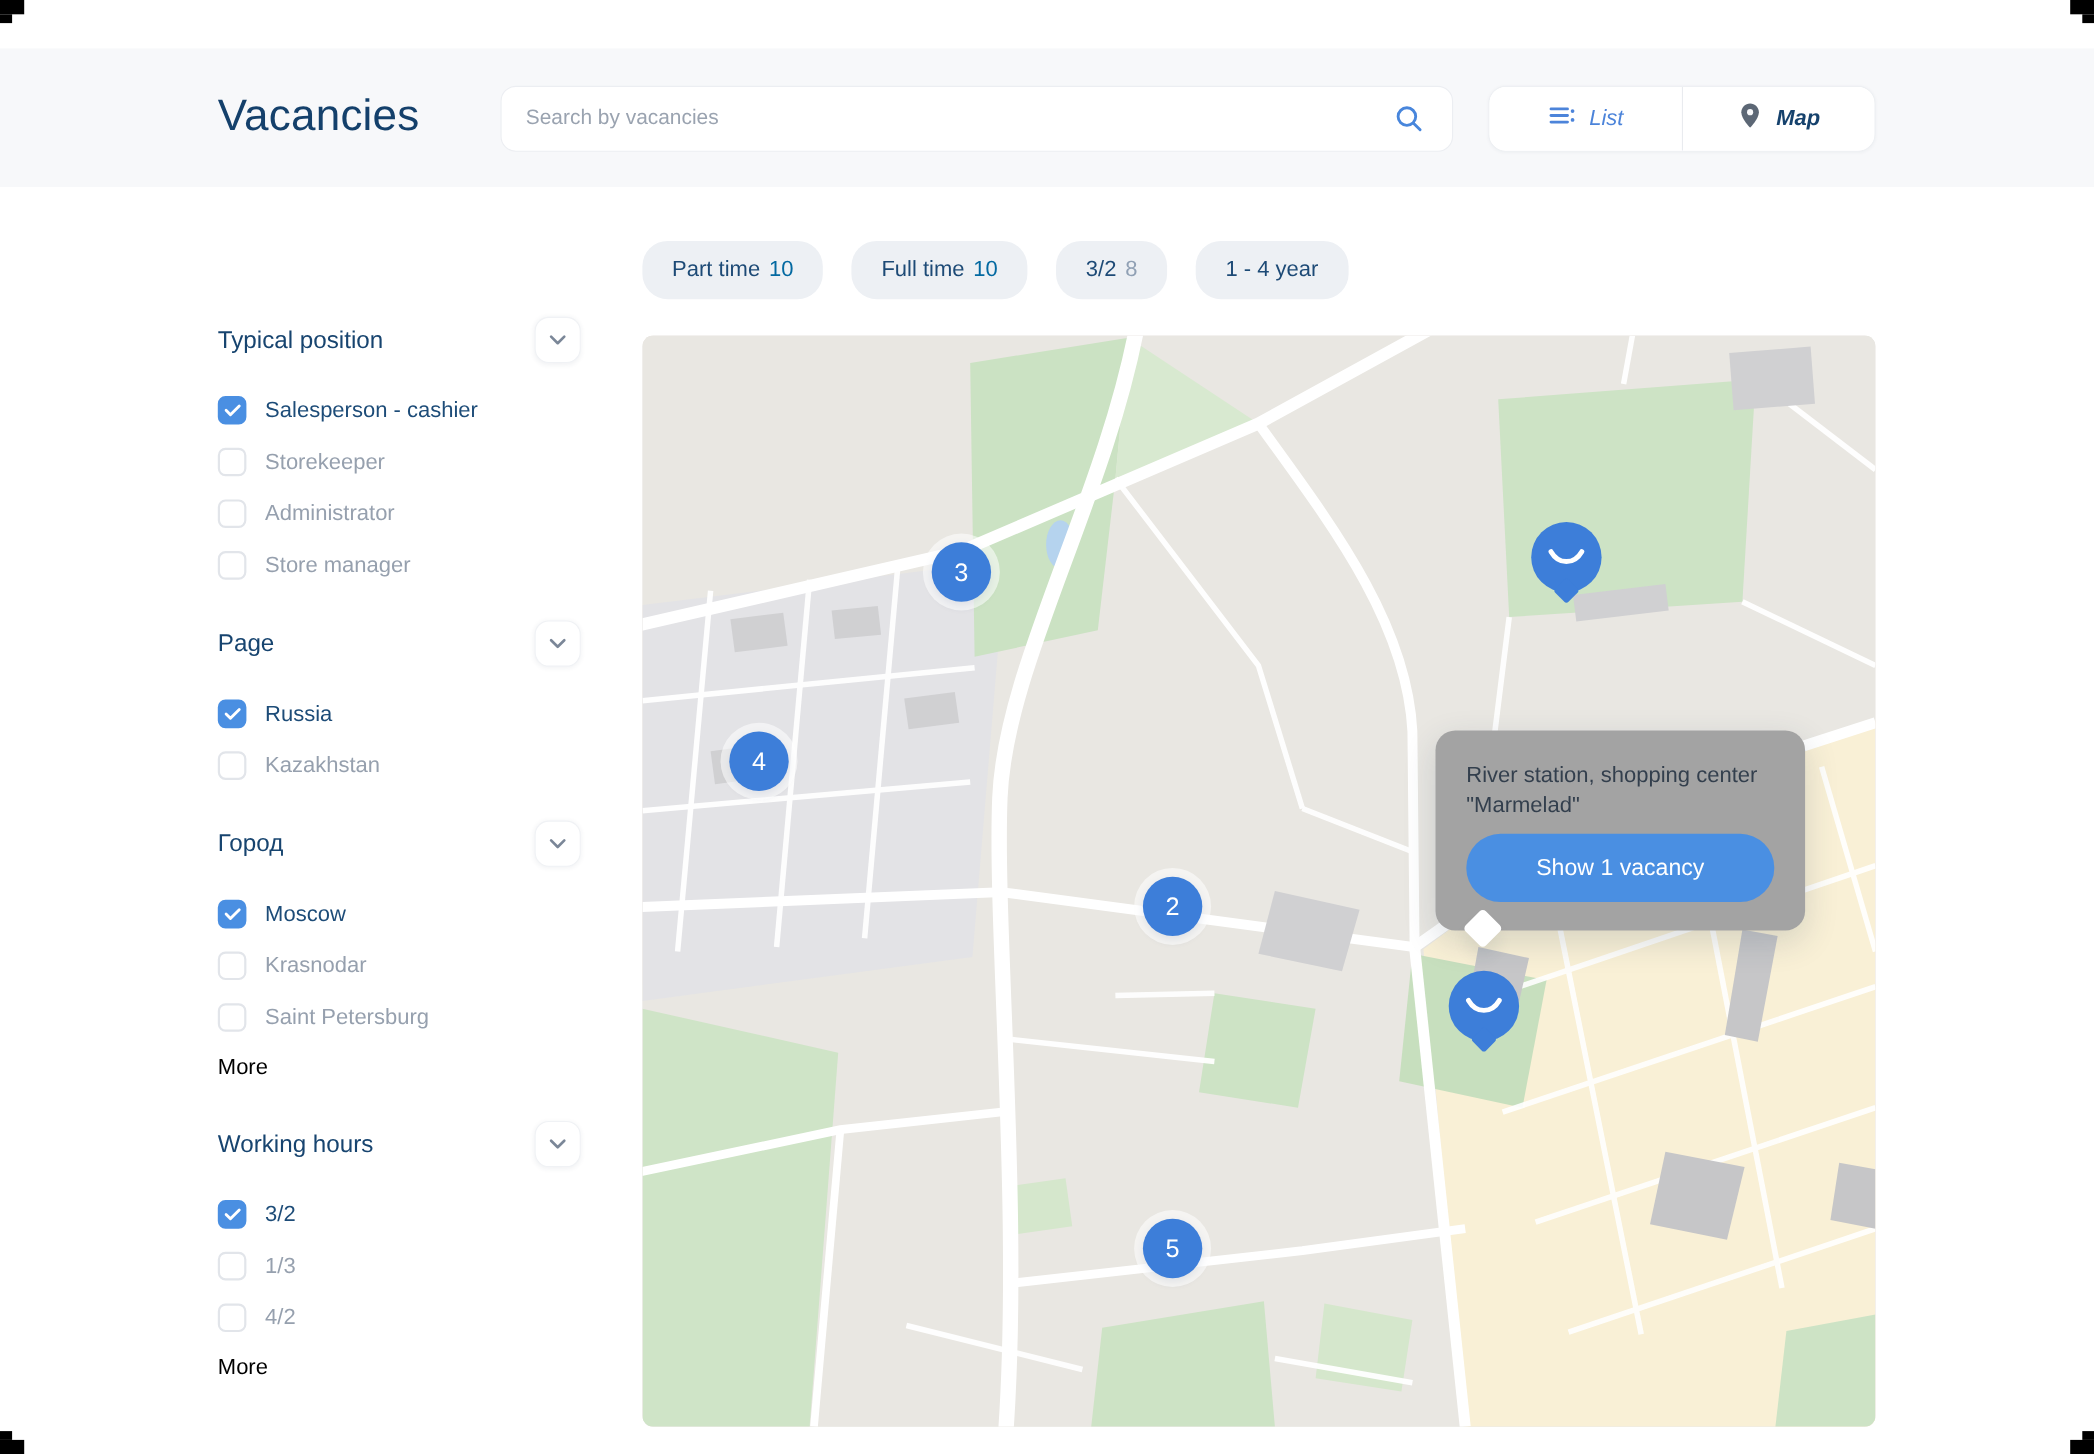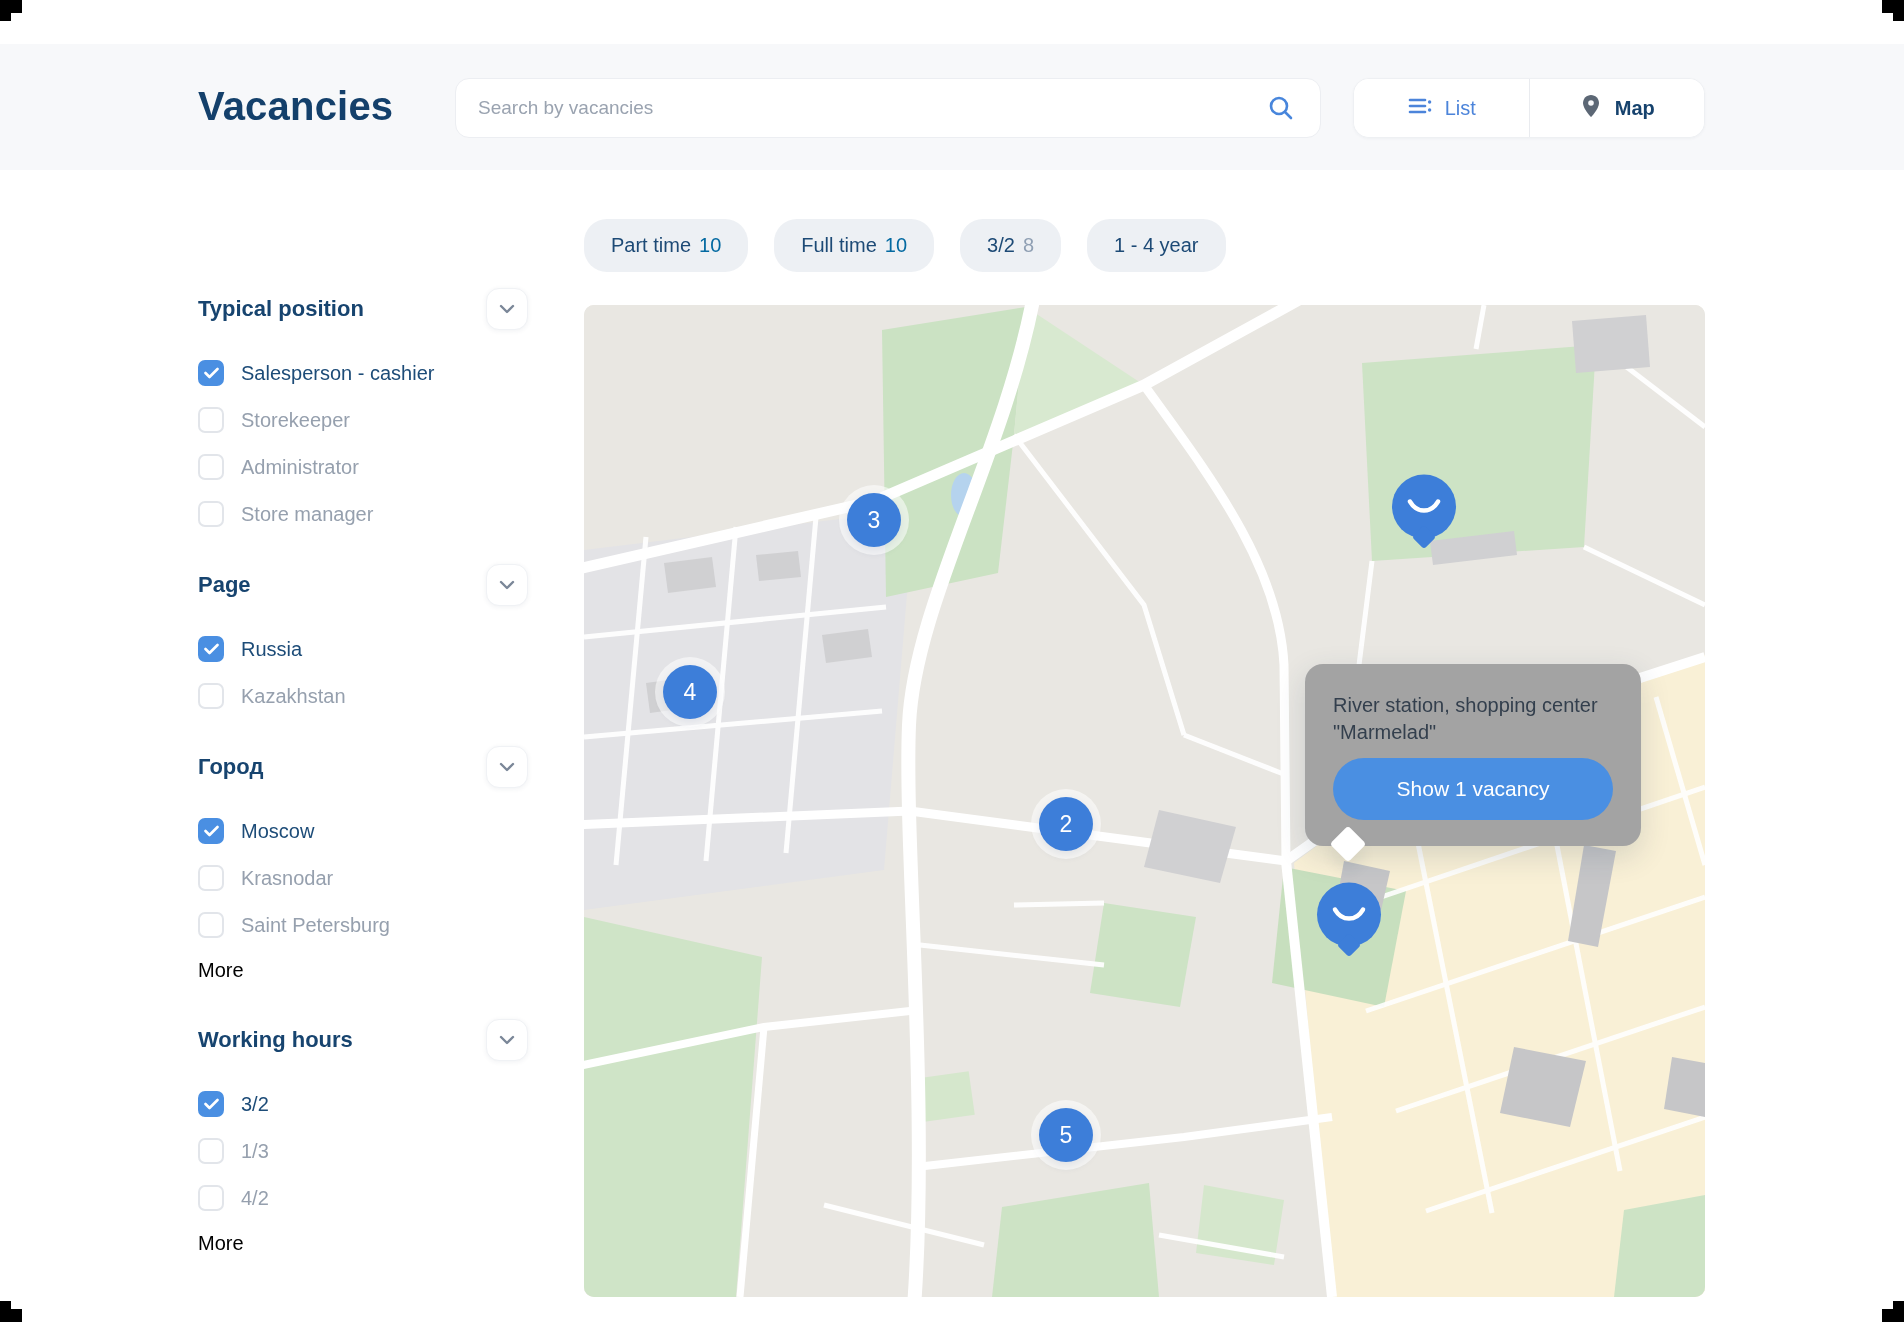--- a/index.html
+++ b/index.html
@@ -30,39 +30,40 @@
 
   
   .header-band {
     position:absolute; left:0; top:44px; width:1904px; height:126px;
     background:#f7f8fa;
     display:flex; align-items:center;
   }
   .page-title {
     position:absolute; left:198px; top:50%;
     transform:translateY(-52%);
-    font-size:40px; font-weight:700; color:#14406b; letter-spacing:0.2px;
+    font-size:40px; font-weight:400; color:#14406b; letter-spacing:0.2px;
   }
   .search-wrap {
     position:absolute; left:455px; top:34px; width:866px; height:60px;
     background:#ffffff; border:1px solid #eceef2; border-radius:14px;
     display:flex; align-items:center; padding:0 22px;
   }
   .search-input {
     flex:1; border:none; outline:none; font-size:19px;
     font-family:"Liberation Sans", sans-serif; color:#4d7c0f; background:transparent;
   }
   .search-input::placeholder { color:#9aa3b0; }
   .search-icon-btn { width:34px; height:34px; display:flex; align-items:center; justify-content:center; cursor:pointer; }
 
   .view-toggle {
     position:absolute; left:1353px; top:34px; width:352px; height:60px;
     background:#ffffff; border:1px solid #eef0f3; border-radius:16px;
     display:flex; overflow:hidden;
     box-shadow:0 1px 3px rgba(30,50,80,.04);
+    font-style:italic;
   }
   .toggle-seg {
     flex:1; display:flex; align-items:center; justify-content:center; gap:12px;
     font-size:20px; cursor:pointer; background:#fff;
   }
   .toggle-seg.seg-list { color:#4c84da; border-right:1px solid #e9ebef; }
   .toggle-seg.seg-map  { color:#16426d; font-weight:700; }
 
   
   .chips-row {
@@ -76,21 +77,21 @@
   .chip .count { color:#0369a1; }
   .chip .count.muted { color:#90a0b4; }
   .chip .count:empty { display:none; }
 
   
   .sidebar {
     position:absolute; left:198px; top:288px; width:330px;
   }
   .filter-section { margin-bottom:37px; }
   .section-head { display:flex; justify-content:space-between; align-items:center; margin-bottom:30px; }
-  .section-title { font-size:22px; font-weight:700; color:#17446f; }
+  .section-title { font-size:22px; font-weight:400; color:#17446f; }
   .chev-btn {
     width:42px; height:42px; border-radius:13px; background:#fff;
     border:1px solid #f0f2f5; box-shadow:0 1px 5px rgba(40,60,90,.07);
     display:flex; align-items:center; justify-content:center; cursor:pointer;
   }
   .check-item {
     display:flex; align-items:center; gap:17px; margin-bottom:21px;
     font-size:20px; color:#96a0ae; cursor:pointer;
   }
   .checkbox {

